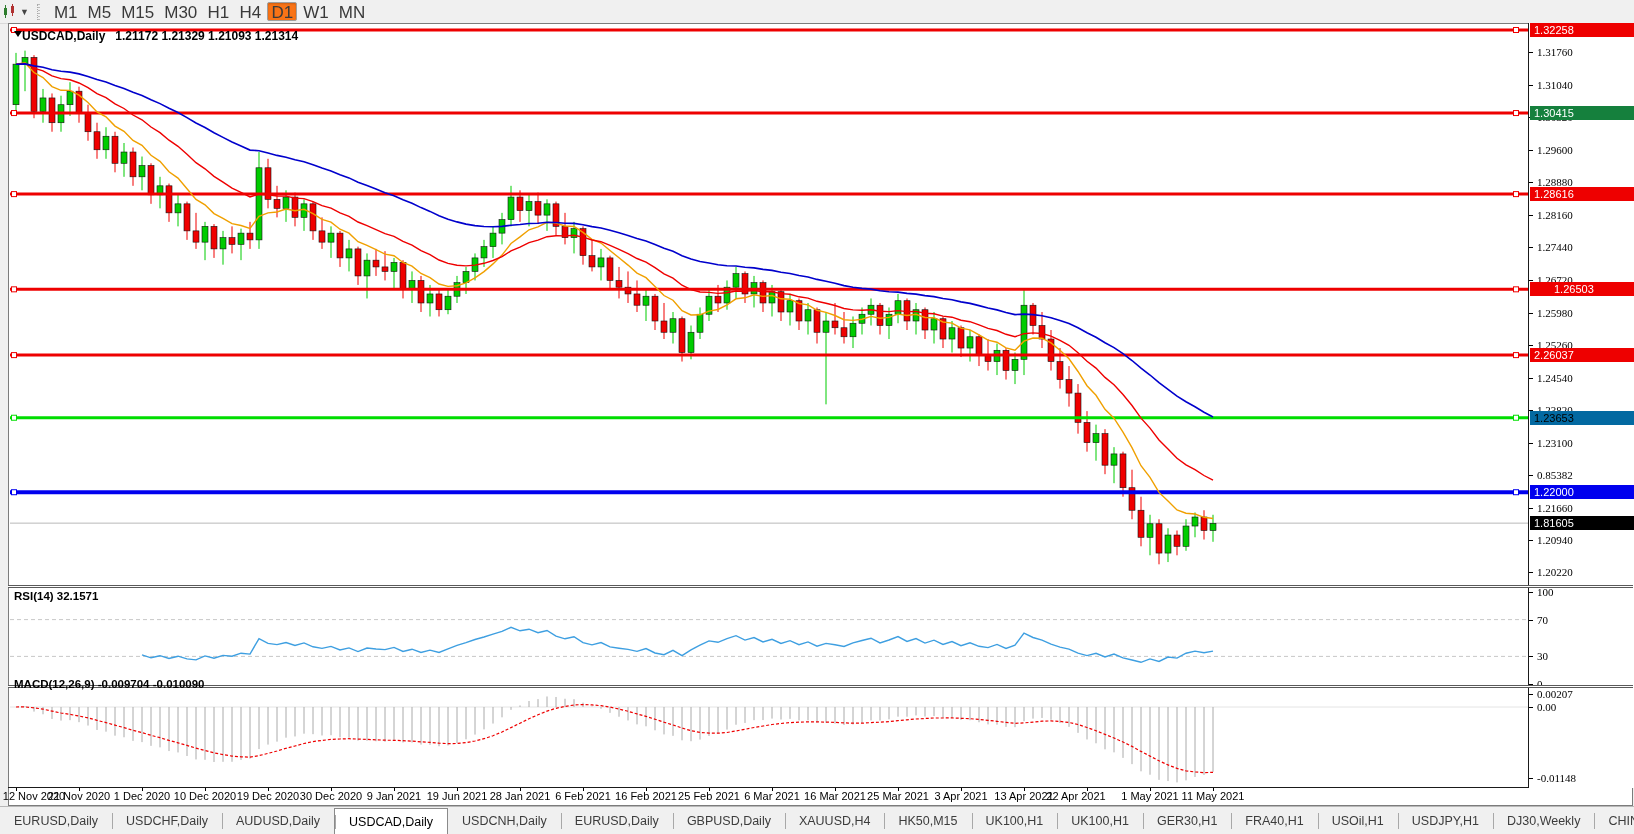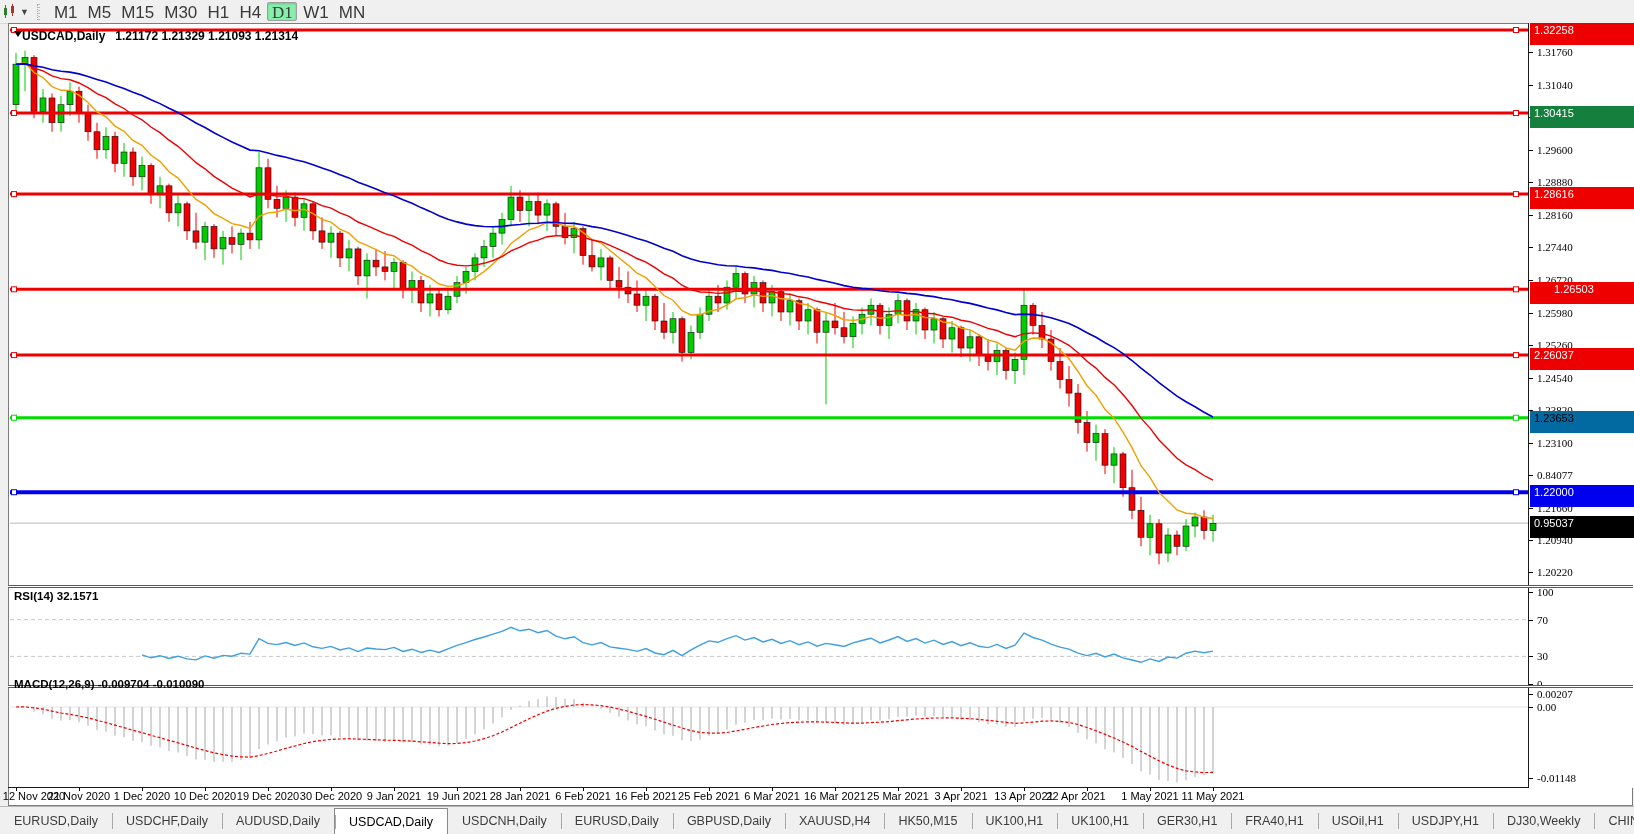--- a/index.html
+++ b/index.html
@@ -9,32 +9,32 @@
   .toolbar{position:absolute;left:0;top:0;width:1634px;height:23px;background:#f0f0f0;
            border-bottom:1px solid #d9d9d9;display:flex;align-items:center;}
   .tool-icon{width:16px;height:16px;margin-left:2px;display:inline-block;position:relative;}
   .caret{font-size:9px;color:#444;margin:0 4px 0 2px;}
   .grip{width:5px;height:16px;margin:0 6px 0 4px;
         background:repeating-linear-gradient(#bbb 0 1px,transparent 1px 3px);
         background-size:2px 100%;background-repeat:repeat-y;border-left:1px dotted #aaa;}
   .tf-btn{min-width:30px;height:19px;line-height:19px;text-align:center;font-size:17px;
           color:#3a3a3a;border:1px solid transparent;border-radius:2px;margin:0 1px;
           padding:0 3px;background:transparent;cursor:default;}
-  .tf-btn.active{background:#86efac;border:1px solid #9f9f9f;
-                 box-shadow:inset 0 1px 2px rgba(0,0,0,.18);font-family:Liberation Serif, serif;}
+  .tf-btn.active{background:#f97316;border:1px solid #9f9f9f;
+                 box-shadow:inset 0 1px 2px rgba(0,0,0,.18);}
   
   .chart-window{position:absolute;left:8px;top:23px;width:1625px;height:783px;background:#fff;
                 border:1px solid #7c7c7c;box-sizing:border-box;}
   .panel-split{position:absolute;left:8px;width:1625px;height:3px;background:#fff;
                border-top:1px solid #5a5a5a;border-bottom:1px solid #5a5a5a;box-sizing:border-box;z-index:30;}
   .axis-col{position:absolute;left:1528px;top:23px;width:106px;height:765px;background:#fff;
             border-left:1px solid #1a1a1a;box-sizing:border-box;z-index:20;}
   .tick-label{position:absolute;left:8px;font-size:11px;color:#000;height:12px;line-height:12px;font-family:Liberation Serif, serif;}
   .tick-dash{position:absolute;left:0;width:4px;height:1px;background:#000;}
-  .price-badge{position:absolute;left:1px;width:104px;height:22px;line-height:14px;font-size:11px;
+  .price-badge{position:absolute;left:1px;width:104px;height:14px;line-height:14px;font-size:11px;
                padding-left:4px;box-sizing:border-box;z-index:25;}
   .chart-title{position:absolute;left:22px;top:29px;font-size:12px;font-weight:700;color:#000;z-index:40;}
   .chart-title .vals{margin-left:10px;font-weight:700;}
   .collapse-tri{position:absolute;left:14px;top:31px;width:0;height:0;z-index:40;
                 border-left:4px solid transparent;border-right:4px solid transparent;border-top:6px solid #000;}
   .ind-label{position:absolute;font-size:11.5px;font-weight:700;color:#000;z-index:35;}
   .date-label{position:absolute;top:790px;font-size:11px;color:#000;white-space:nowrap;transform:translateX(-50%);}
   .date-tick{position:absolute;top:788px;width:1px;height:3px;background:#000;}
   svg.layer{position:absolute;left:0;top:0;z-index:10;pointer-events:none;}
   
@@ -108,21 +108,21 @@
       <div class="tick-label" style="top: 283.887px;">1.25980</div>
       <div class="tick-dash" style="top: 322.33px;"></div>
       <div class="tick-label" style="top: 316.33px;">1.25260</div>
       <div class="tick-dash" style="top: 354.773px;"></div>
       <div class="tick-label" style="top: 348.773px;">1.24540</div>
       <div class="tick-dash" style="top: 387.216px;"></div>
       <div class="tick-label" style="top: 381.216px;">1.23820</div>
       <div class="tick-dash" style="top: 419.659px;"></div>
       <div class="tick-label" style="top: 413.659px;">1.23100</div>
       <div class="tick-dash" style="top: 452.103px;"></div>
-      <div class="tick-label" style="top: 446.103px;">0.84077</div>
+      <div class="tick-label" style="top: 446.103px;">0.85382</div>
       <div class="tick-dash" style="top: 484.546px;"></div>
       <div class="tick-label" style="top: 478.546px;">1.21660</div>
       <div class="tick-dash" style="top: 516.989px;"></div>
       <div class="tick-label" style="top: 510.989px;">1.20940</div>
       <div class="tick-dash" style="top: 549.432px;"></div>
       <div class="tick-label" style="top: 543.432px;">1.20220</div>
       <div class="tick-dash" style="top: 569px;"></div>
       <div class="tick-label" style="top: 563px;">100</div>
       <div class="tick-dash" style="top: 596.6px;"></div>
       <div class="tick-label" style="top: 590.6px;">70</div>
@@ -136,21 +136,21 @@
       <div class="tick-label" style="top: 678px;">0.00</div>
       <div class="tick-dash" style="top: 755.004px;"></div>
       <div class="tick-label" style="top: 749.004px;">-0.01148</div>
       <div class="price-badge" style="top: 0px; background: rgb(238, 0, 0); color: rgb(255, 255, 255);">1.32258</div>
       <div class="price-badge" style="top: 83.0456px; background: #15803d; color: rgb(255, 255, 255);">1.30415</div>
       <div class="price-badge" style="top: 164.109px; background: rgb(238, 0, 0); color: rgb(255, 255, 255);">1.28616</div>
       <div class="price-badge" style="top: 259.32px; background: rgb(238, 0, 0); color: rgb(255, 255, 255); padding-left: 24px;">1.26503</div>
       <div class="price-badge" style="top: 325.108px; background: rgb(238, 0, 0); color: rgb(255, 255, 255);">2.26037</div>
       <div class="price-badge" style="top: 387.741px; background: #0369a1; color: rgb(0, 0, 0);">1.23653</div>
       <div class="price-badge" style="top: 462.225px; background: rgb(0, 0, 238); color: rgb(255, 255, 255);">1.22000</div>
-      <div class="price-badge" style="top: 493.137px; background: rgb(0, 0, 0); color: rgb(255, 255, 255);">0.95037</div>
+      <div class="price-badge" style="top: 493.137px; background: rgb(0, 0, 0); color: rgb(255, 255, 255);">1.81605</div>
     </div>
 
   <svg class="layer" id="chart-svg" width="1634" height="834">
       <g>
         <line x1="10" y1="523.1366399999999" x2="1528" y2="523.1366399999999" stroke="#b8b8b8" stroke-width="1"></line>
       </g>
       <g>
         <line x1="10" y1="619.6" x2="1528" y2="619.6" stroke="#c8c8c8" stroke-width="1" stroke-dasharray="4,3"></line>
         <line x1="10" y1="656.4" x2="1528" y2="656.4" stroke="#c8c8c8" stroke-width="1" stroke-dasharray="4,3"></line>
       </g>

